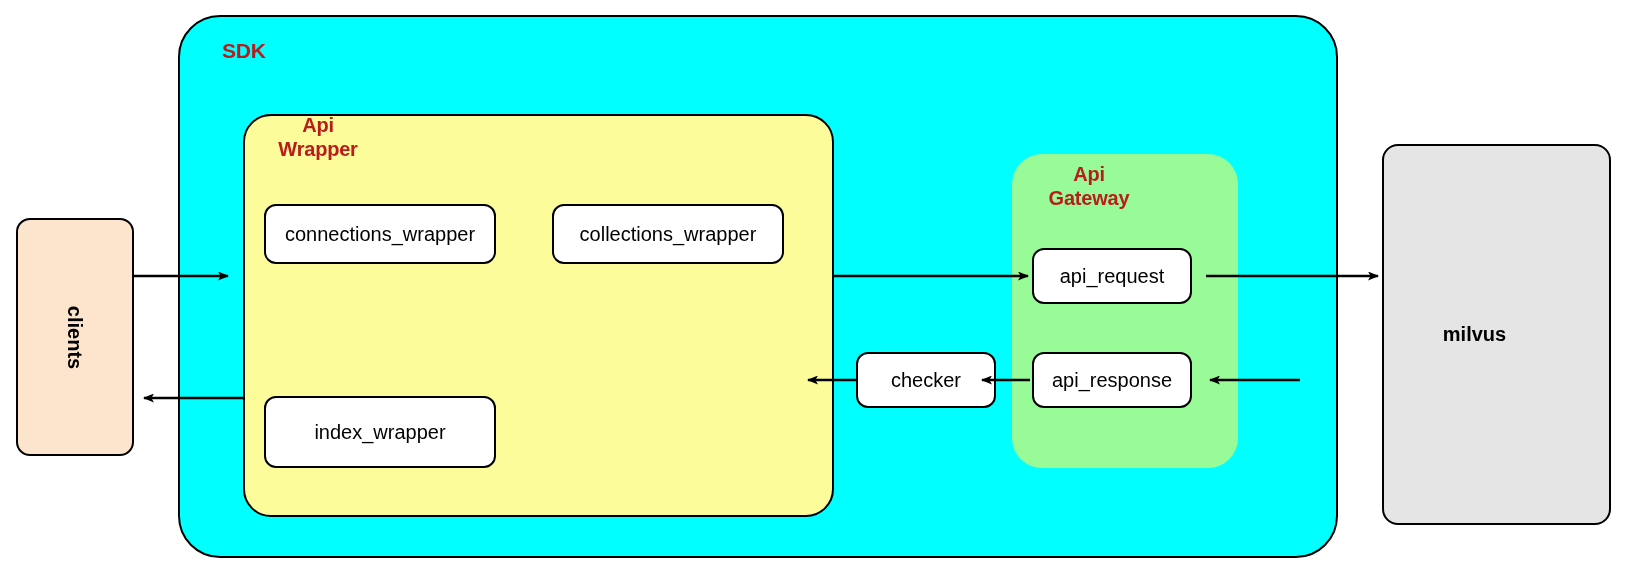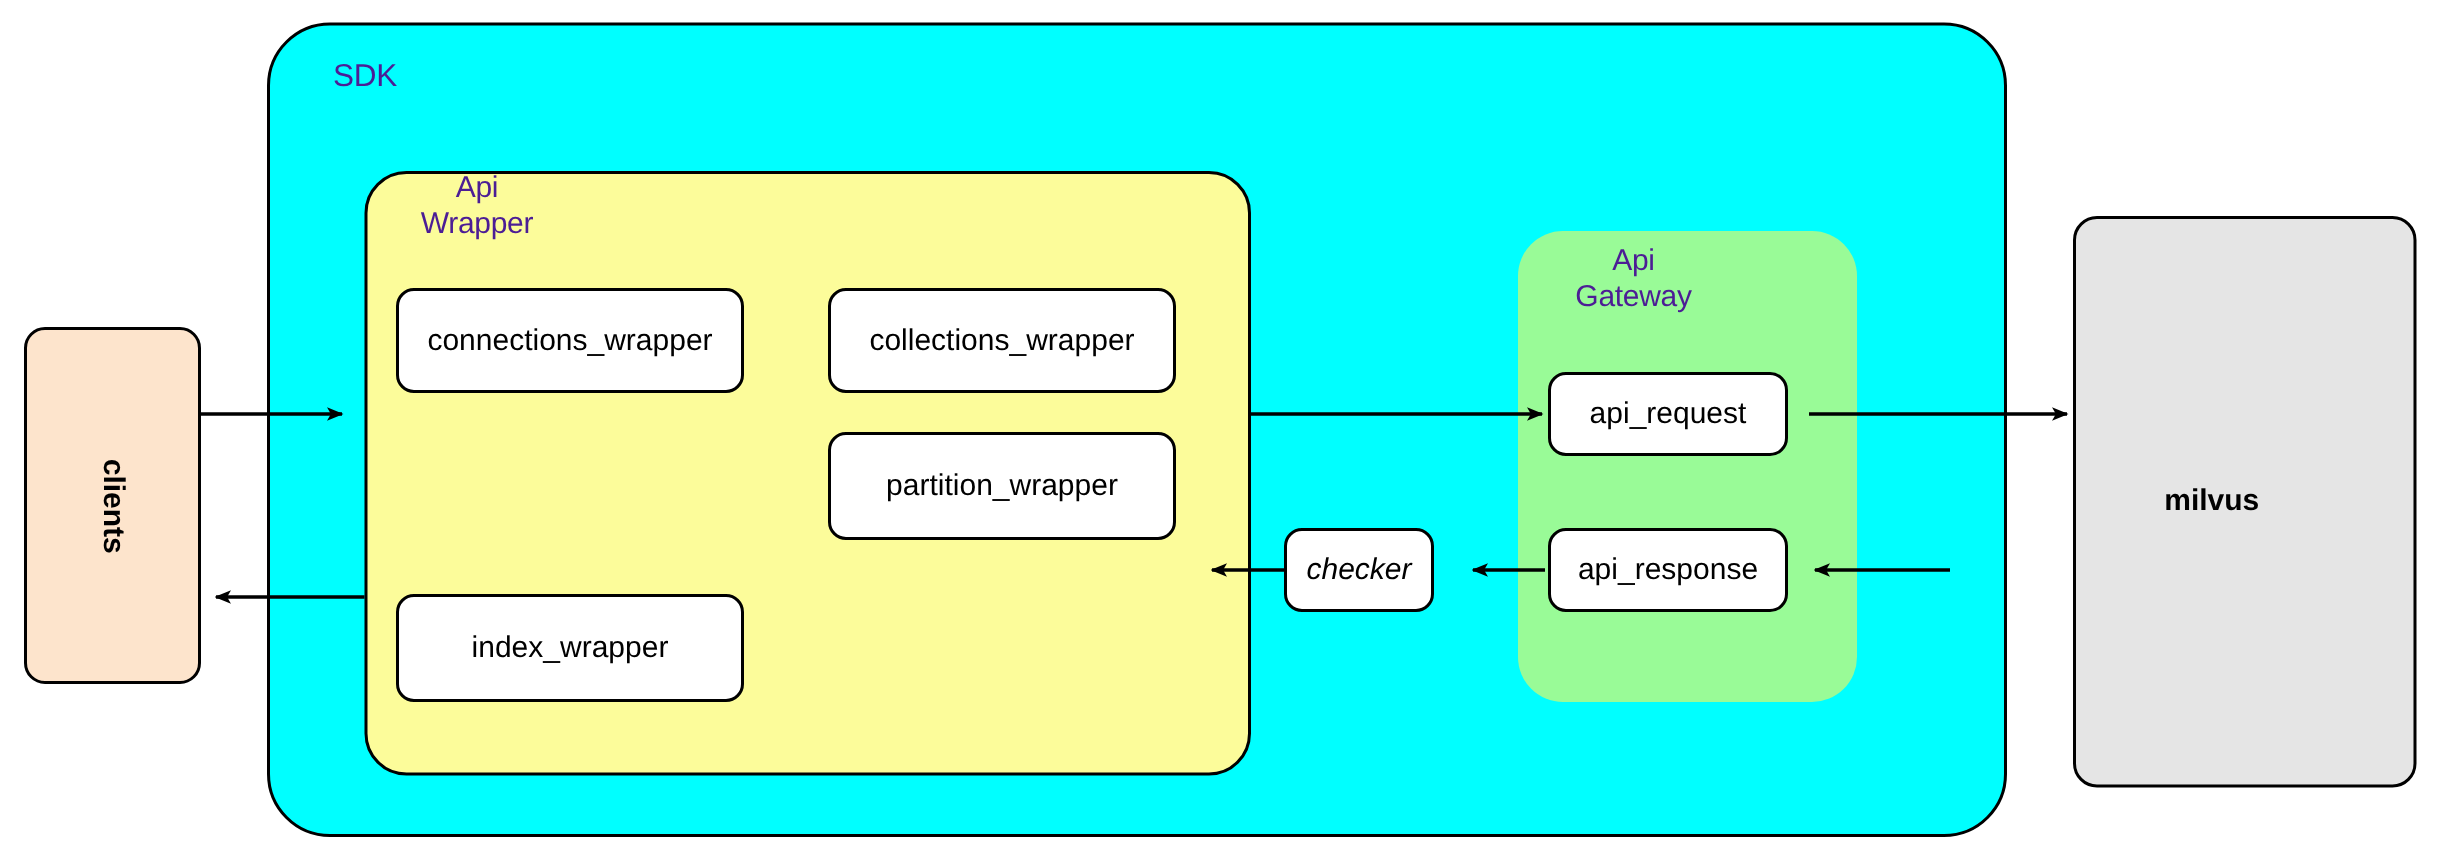--- a/index.html
+++ b/index.html
@@ -76,22 +76,22 @@
     width: 229px;
     height: 381px;
     background: #E5E5E5;
     border: 2px solid #000000;
     border-radius: 16px;
   }
 
   
   .container-title {
     position: absolute;
-    font-weight: normal;
-    color: #4c1d95;
+    font-weight: bold;
+    color: #b91c1c;
     white-space: pre-line;
     line-height: 1.18;
     letter-spacing: -0.2px;
   }
   .title-sdk {
     left: 222px;
     top: 39px;
     font-size: 21px;
   }
   .title-apiwrapper {
@@ -120,36 +120,35 @@
     align-items: center;
     justify-content: center;
     color: #000000;
     font-size: 20px;
     text-align: center;
   }
 
   
   .w-col-left  { left: 264px;  width: 232px; }
   .w-col-right { left: 552px;  width: 232px; }
-  .w-row-1 { top: 192px; height: 70px; }
+  .w-row-1 { top: 204px; height: 60px; }
   .w-row-2 { top: 288px; height: 72px; }
   .w-row-3 { top: 396px; height: 72px; }
 
   
   .g-box { left: 1032px; width: 160px; height: 56px; }
   .g-row-1 { top: 248px; }
   .g-row-2 { top: 352px; text-align: right; }
 
   
   .checker-box {
     left: 856px;
     top: 352px;
-    width: 100px;
+    width: 140px;
     height: 56px;
-    font-style: italic;
   }
 
   
   .box-label {
     position: absolute;
     font-weight: bold;
     color: #000000;
     font-size: 20px;
     white-space: nowrap;
   }
@@ -192,21 +191,20 @@
 
   <div class="shape container-box sdk-box"></div>
   <div class="container-title title-sdk">SDK</div>
 
   <div class="shape container-box apiwrapper-box"></div>
   <div class="container-title title-apiwrapper">Api
 Wrapper</div>
 
   <div class="leaf-box w-col-left w-row-1">connections_wrapper</div>
   <div class="leaf-box w-col-right w-row-1">collections_wrapper</div>
-  <div class="leaf-box w-col-right w-row-2">partition_wrapper</div>
   <div class="leaf-box w-col-left w-row-3">index_wrapper</div>
 
   <div class="leaf-box checker-box">checker</div>
 
   <div class="shape apigateway-box"></div>
   <div class="container-title title-apigateway">Api
 Gateway</div>
   <div class="leaf-box g-box g-row-1">api_request</div>
   <div class="leaf-box g-box g-row-2">api_response</div>
 

